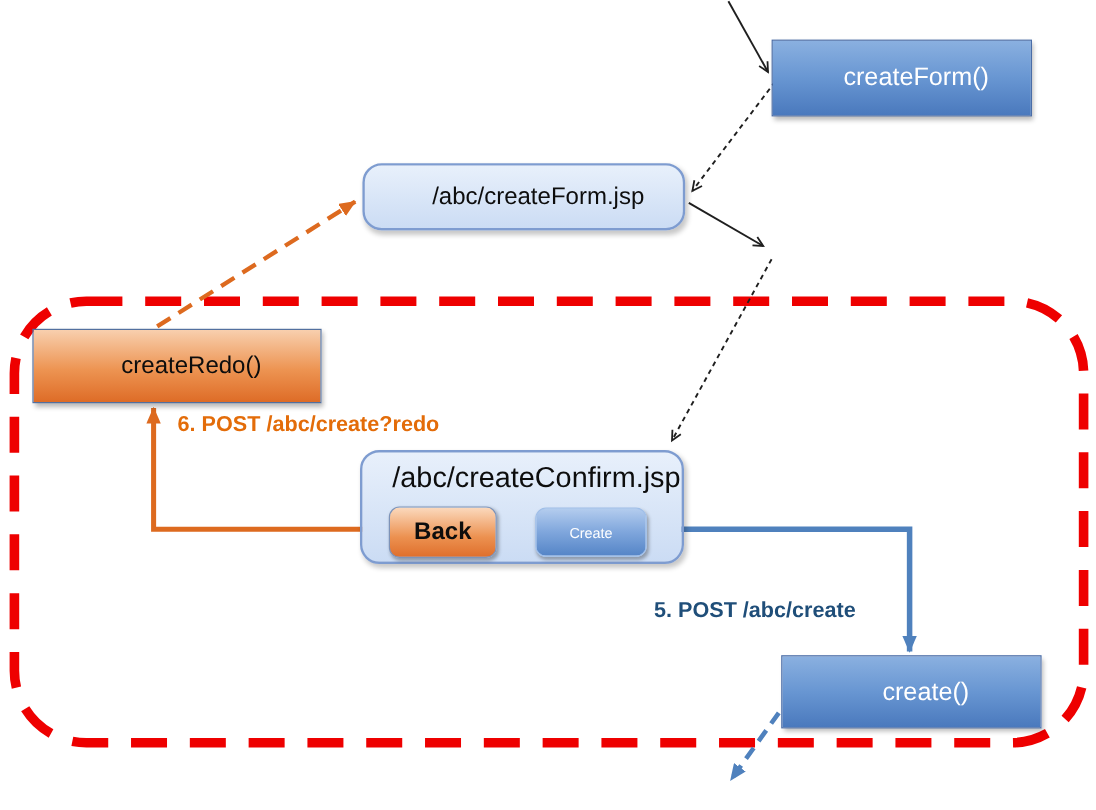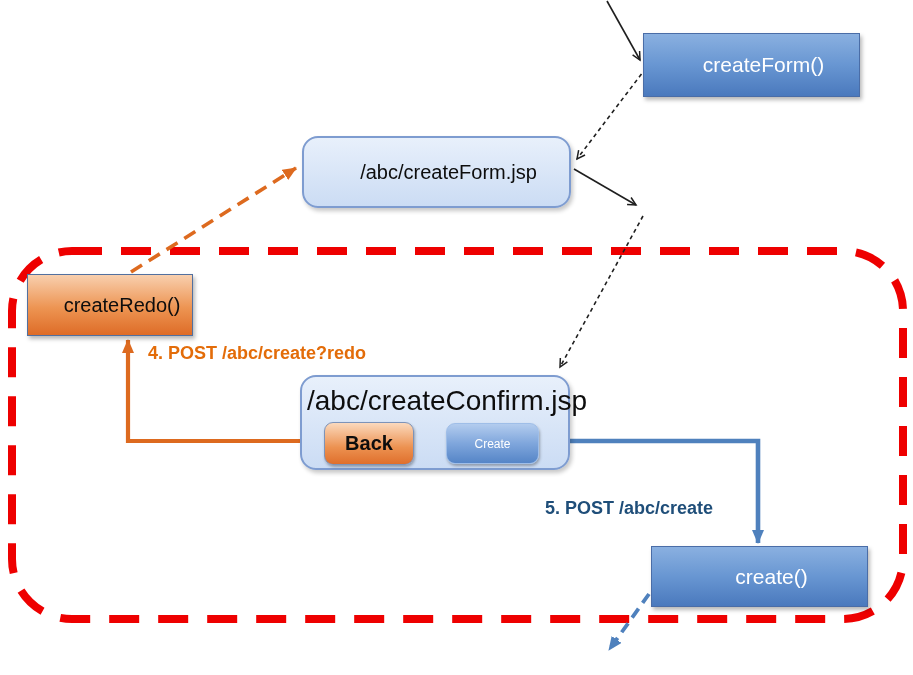--- a/index.html
+++ b/index.html
@@ -20,30 +20,30 @@
     background:linear-gradient(180deg,#E8F0FB 0%,#CBDCF4 100%);
     border:2px solid #7E9CD0;border-radius:16px;color:#0d0d0d;font-size:20px;
     box-shadow:2px 3px 4px rgba(0,0,0,.22);
   }
   .redo{
     background:linear-gradient(180deg,#F8CFAE 0%,#ED9452 55%,#DE6C27 100%);
     border:1px solid #52709F;color:#0d0d0d;font-size:20px;
     box-shadow:2px 3px 4px rgba(0,0,0,.28);
   }
   #box-create-form{left:643px;top:33px;width:217px;height:64px;}
-  #box-create-form-jsp{left:302px;top:136px;width:269px;height:72px;}
+  #box-create-form-jsp{left:302px;top:136px;width:269px;height:56px;}
   #box-create-confirm{left:640px;top:177px;width:220px;height:63px;}
-  #box-create-redo{left:27px;top:274px;width:166px;height:62px;}
+  #box-create-redo{left:27px;top:274px;width:241px;height:62px;}
   #box-create{left:651px;top:546px;width:217px;height:61px;}
 
   #box-create-confirm-jsp{
     left:300px;top:375px;width:270px;height:95px;
     flex-direction:column;justify-content:flex-start;align-items:center;
   }
-  #box-create-confirm-jsp .jsp-title{margin-top:8px;font-size:28px;}
+  #box-create-confirm-jsp .jsp-title{margin-top:8px;font-size:24px;}
   .btn{
     position:absolute;display:flex;align-items:center;justify-content:center;
     box-sizing:border-box;border-radius:9px;box-shadow:1px 2px 3px rgba(0,0,0,.3);
   }
   #btn-back{
     left:22px;top:45px;width:90px;height:43px;
     background:linear-gradient(180deg,#FBD9BD 0%,#EC9150 60%,#DF6F2C 100%);
     border:1px solid #7D93B8;color:#0d0d0d;font-weight:bold;font-size:20px;
   }
   #btn-create{
@@ -121,16 +121,16 @@
     </div>
     <div class="btn" id="btn-create">
       <span>Create</span>
     </div>
   </div>
 
   <div class="node handler" id="box-create">
     <span>create()</span>
   </div>
 
-  <div class="edge-label" id="label-post-redo">4. POST /abc/create?redo</div>
+  <div class="edge-label" id="label-post-redo">6. POST /abc/create?redo</div>
   <div class="edge-label" id="label-post-create">5. POST /abc/create</div>
 
 </div>
 
 </body></html>

